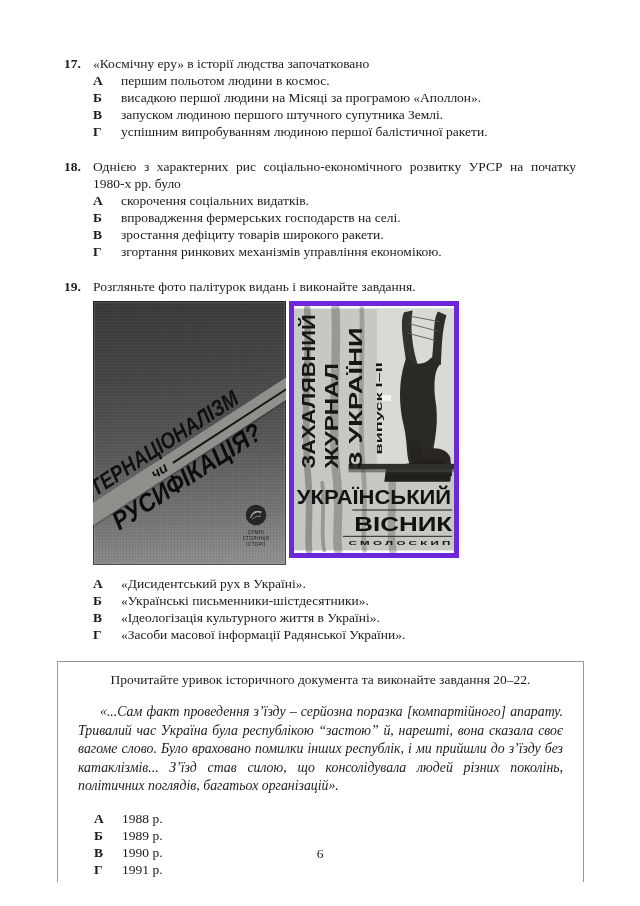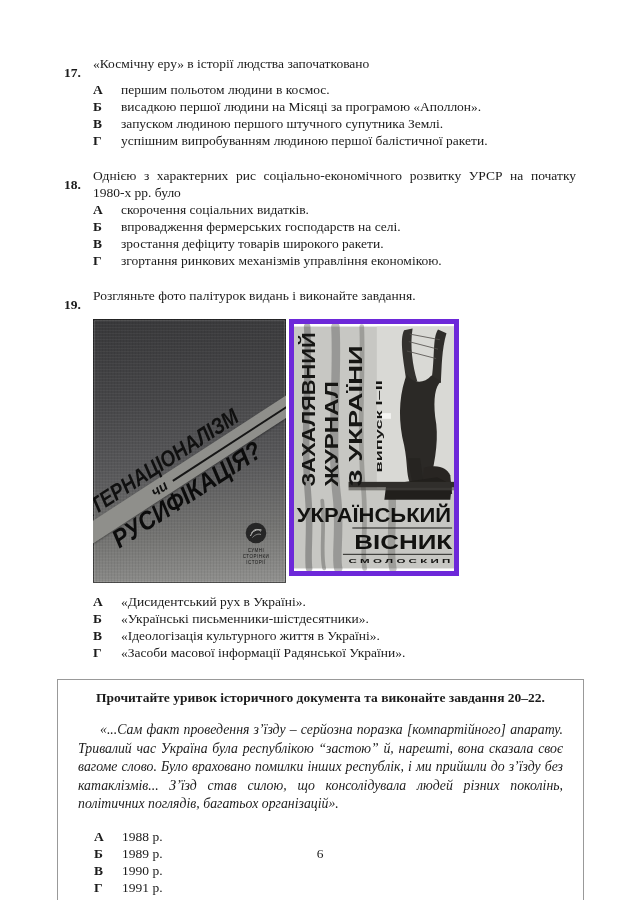--- a/index.html
+++ b/index.html
@@ -1,21 +1,21 @@
 <!DOCTYPE html>
 <html><head>
 <meta charset="utf-8">
 <style>
   html,body{margin:0;padding:0;background:#fff;}
   .page{position:relative;width:640px;height:906px;background:#ffffff;color:#1b1b1b;
         font-family:"Liberation Serif","DejaVu Serif",serif;font-size:13.5px;line-height:17px;overflow:hidden;}
   .content{padding:55px 64px 0 64px;}
   .question{margin-bottom:18px;}
   .q-row{display:flex;}
-  .q-num{width:29px;flex:none;font-weight:700;margin-top:9px;}
+  .q-num{width:29px;flex:none;font-weight:700;}
   .q-stem{flex:1;text-align:justify;}
   .opt{display:flex;margin-left:29px;}
   .opt-letter{width:28px;flex:none;font-weight:700;}
   .opt-text{flex:1;}
 
   
   .covers{display:flex;gap:3px;margin:6px 0 10px 29px;align-items:flex-start;}
 
   
   .cover-left{position:relative;width:193px;height:264px;overflow:hidden;flex:none;
@@ -37,21 +37,21 @@
   .imprint{position:absolute;left:131px;top:229px;width:64px;text-align:center;
     font-family:"Liberation Sans",sans-serif;font-size:4.5px;line-height:6px;letter-spacing:.5px;color:#161616;}
 
   
   .cover-right{position:relative;width:170px;height:257px;flex:none;border:5px solid #6d28d9;box-sizing:border-box;}
   .cover-right svg{display:block;width:100%;height:100%;}
 
   
   .doc-box{box-sizing:border-box;width:527px;margin:17px 0 0 -7px;border:1px solid #999;border-bottom:none;
     padding:9px 7px 4px 7px;}
-  .doc-header{font-weight:700;text-align:center;}
+  .doc-header{font-weight:400;text-align:center;}
   .doc-excerpt{font-style:italic;font-size:13.8px;line-height:18.5px;margin:15px 13px 12px 13px;
     text-indent:22px;text-align:justify;}
   .doc-box .question{margin:14px 0 0 0;}
 
   .page-num{position:absolute;top:845px;left:0;right:0;text-align:center;}
 </style>
 </head>
 <body>
 
 <div class="page">

